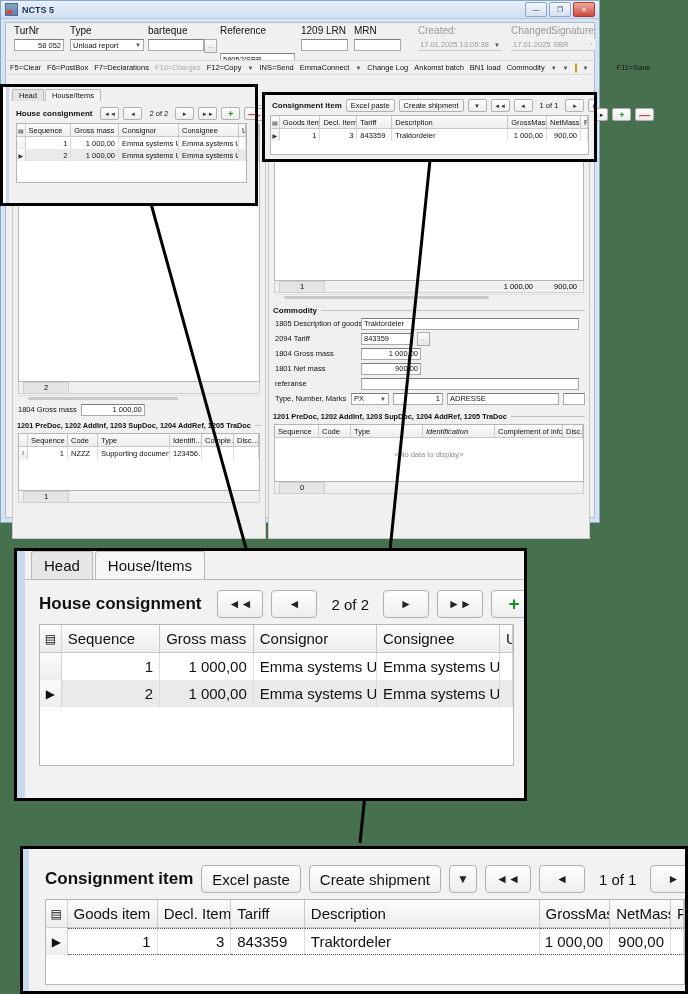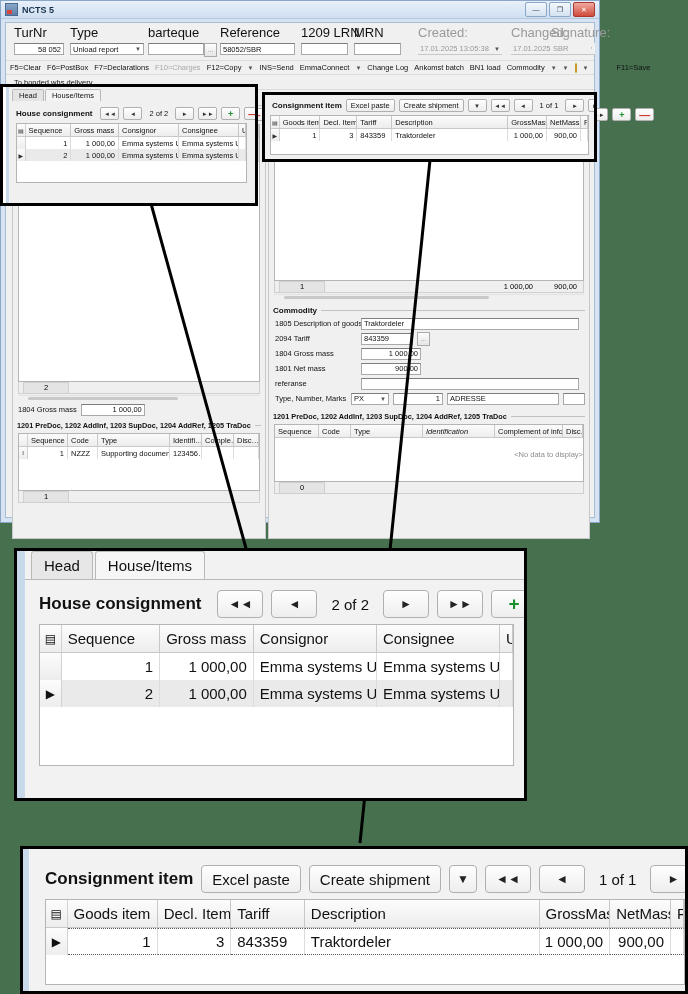--- a/index.html
+++ b/index.html
@@ -14,21 +14,21 @@
   .title-text{font-size:9px;color:#16324f;font-weight:bold;}
   .winbtns{margin-left:auto;display:flex;gap:2px;padding-right:2px;}
   .wbtn{width:20px;height:13px;border:1px solid #8ba7c7;background:linear-gradient(#f4f8fd,#d5e2f1);display:flex;align-items:center;justify-content:center;font-size:7px;color:#2a3e55;border-radius:2px;}
   .wbtn.close{background:linear-gradient(#f0a99f,#cf4a3c);border-color:#a63a2e;color:#fff;}
 
   .client{position:absolute;left:4px;top:21px;width:590px;height:496px;background:#f0f0f0;border:1px solid #a8bcd2;box-sizing:border-box;}
 
   
   .hdrfields{position:relative;height:36px;padding:3px 0 0 0;background:#f0f0f0;}
   .fld{position:absolute;}
-  .fldlabel{font-size:13px;color:#111;white-space:nowrap;}
+  .fldlabel{font-size:10px;color:#111;white-space:nowrap;}
   .fldlabel.dim{color:#9a9a9a;}
   .inp{height:12px;border:1px solid #a9a9a9;border-top-color:#7d7d7d;background:#fff;font-size:7.5px;color:#111;box-sizing:border-box;padding:0 2px;display:flex;align-items:center;}
   .inp.r{justify-content:flex-end;}
   .inp.flat{border:none;border-bottom:1px solid #c8c8c8;background:#f0f0f0;color:#9a9a9a;}
   .inp.combo{justify-content:space-between;}
   .caret{font-size:6px;color:#555;}
   .ellbtn{width:11px;height:12px;border:1px solid #a9a9a9;background:linear-gradient(#fdfdfd,#e6e6e6);font-size:6px;display:flex;align-items:center;justify-content:center;color:#444;}
 
   
   .menustrip{position:absolute;left:0;top:37px;width:100%;height:15px;background:#f0f0f0;border-top:1px solid #dcdcdc;border-bottom:1px solid #dcdcdc;display:flex;align-items:center;font-size:7.5px;color:#111;gap:6px;padding-left:4px;box-sizing:border-box;}
@@ -60,21 +60,21 @@
   .grid{background:#fff;border:1px solid #b5b5b5;box-sizing:border-box;font-size:7.5px;color:#111;}
   .grow{display:flex;height:12px;align-items:stretch;}
   .ghdr{background:linear-gradient(#fbfbfb,#ededed);border-bottom:1px solid #c8c8c8;}
   .gcell{padding:0 3px;display:flex;align-items:center;overflow:hidden;white-space:nowrap;border-right:1px solid #dcdcdc;box-sizing:border-box;}
   .ghdr .gcell{border-right:1px solid #c8c8c8;font-weight:normal;}
   .gcell.r{justify-content:flex-end;}
   .grow.sel{background:#eaeaea;}
   .rowmark{width:9px;display:flex;align-items:center;justify-content:center;background:linear-gradient(#fbfbfb,#ededed);border-right:1px solid #d2d2d2;font-size:6px;color:#333;box-sizing:border-box;}
   .gridfoot{height:12px;background:#efefef;border:1px solid #cfcfcf;border-top:none;display:flex;align-items:center;box-sizing:border-box;font-size:7.5px;}
   .footbox{width:44px;height:10px;margin-left:4px;border:1px solid #cfcfcf;background:#e4e4e4;display:flex;align-items:center;justify-content:center;}
-  .nodata{font-size:7.5px;color:#8c8c8c;text-align:right;width:100%;}
+  .nodata{font-size:7.5px;color:#8c8c8c;text-align:center;width:100%;}
   .hscroll{height:5px;background:#f0f0f0;border-top:1px solid #e2e2e2;display:flex;align-items:center;}
   .hscroll .thumb{height:3px;background:#c9c9c9;border-radius:2px;margin-left:10px;}
 
   .frmrow{display:flex;align-items:center;height:13px;gap:4px;margin-top:2px;}
   .frmlabel{font-size:7.5px;color:#111;white-space:nowrap;}
 
   
   .callout{position:absolute;background:#fff;border:3px solid #000;box-sizing:border-box;overflow:hidden;}
   #callout-house{left:0px;top:84px;width:258px;height:122px;}
   #callout-item{left:262px;top:92px;width:335px;height:70px;}
@@ -140,21 +140,21 @@
       <div class="fld" style="left:142px;top:2px;">
         <div class="fldlabel">barteque</div>
         <div style="display:flex;margin-top:3px;">
           <div class="inp" style="width:56px;"></div>
           <div class="ellbtn">…</div>
         </div>
       </div>
 
       <div class="fld" style="left:214px;top:2px;">
         <div class="fldlabel">Reference</div>
-        <div class="inp" style="width:75px;margin-top:3px;">58052/SBR</div>
+        <div class="inp" style="width:75px;margin-top:17px;">58052/SBR</div>
       </div>
 
       <div class="fld" style="left:295px;top:2px;">
         <div class="fldlabel">1209 LRN</div>
         <div class="inp" style="width:47px;margin-top:3px;"></div>
       </div>
 
       <div class="fld" style="left:348px;top:2px;">
         <div class="fldlabel">MRN</div>
         <div class="inp" style="width:47px;margin-top:3px;"></div>
@@ -196,21 +196,20 @@
       <div class="mi">Ankomst batch</div>
       <div class="mi">BN1 load</div>
       <div class="mi">Commodity</div>
       <span class="caret">▼</span>
       <span class="caret">▼</span>
       <div class="folder"></div>
       <span class="caret">▼</span>
       <div class="mi" style="margin-left:22px;">F11=Save</div>
     </div>
 
-    <div class="statusline">To bonded whs delivery</div>
 
     <div class="tabstrip">
       <div class="tab">Head</div>
       <div class="tab active">House/Items</div>
     </div>
 
     <div class="pane" id="pane-left">
 
       <div class="grouphdr">
         <div class="grouptitle">House consignment</div>

